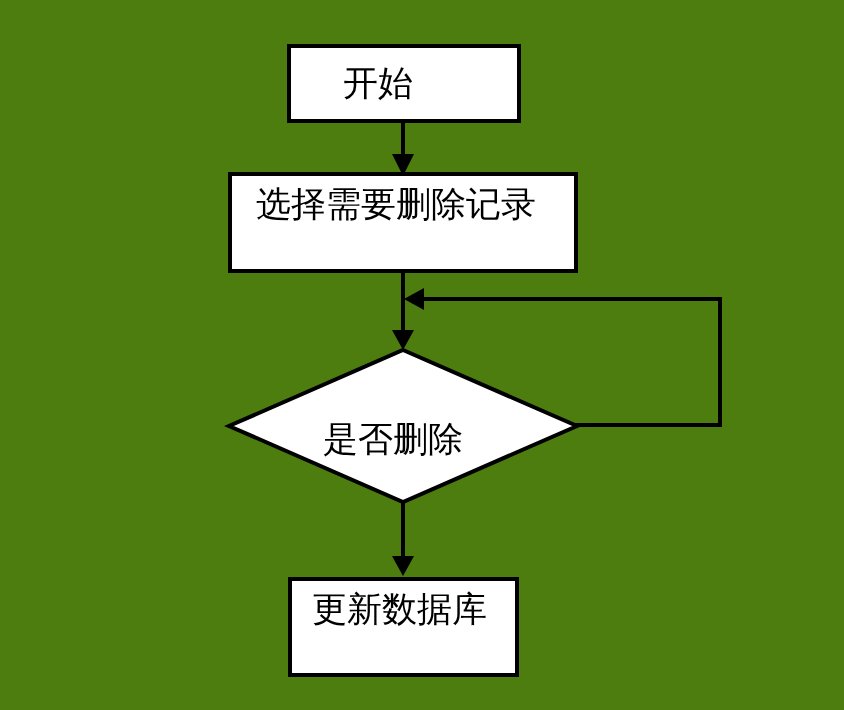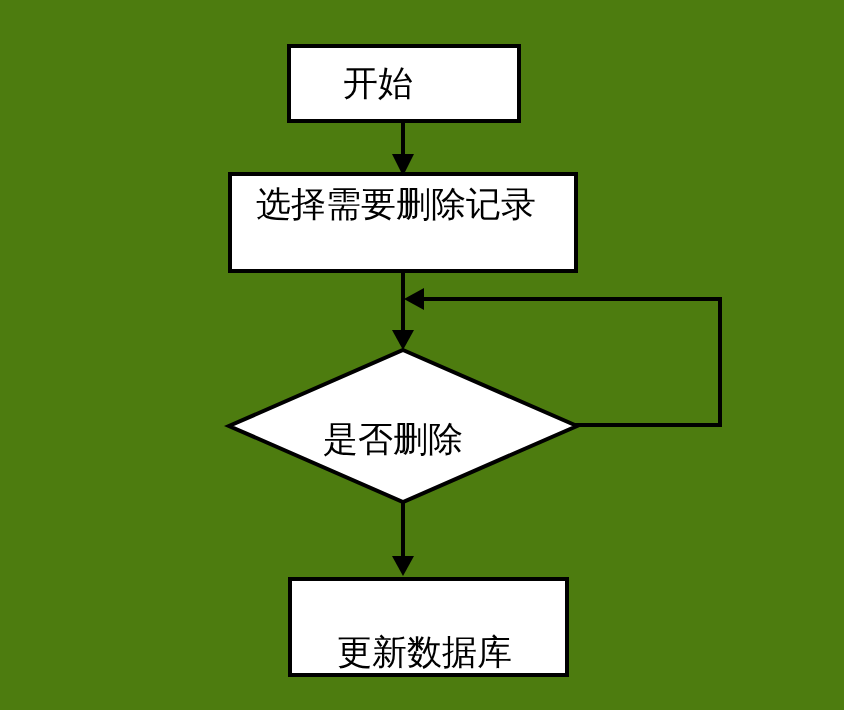--- a/index.html
+++ b/index.html
@@ -47,23 +47,23 @@
     top: 172px;
     width: 350px;
     height: 101px;
     align-items: flex-start;
     padding-top: 9px;
   }
   .node-select .label { transform: translateX(-7px); }
   .node-update {
     left: 288px;
     top: 577px;
-    width: 281px;
+    width: 231px;
     height: 100px;
-    align-items: flex-end;
+    align-items: flex-start;
     padding-top: 9px;
   }
   .node-update .label { transform: translateX(-4px); }
   .decision-label {
     position: absolute;
     left: 231px;
     top: 396px;
     width: 346px;
     text-align: center;
     font-size: 35px;

